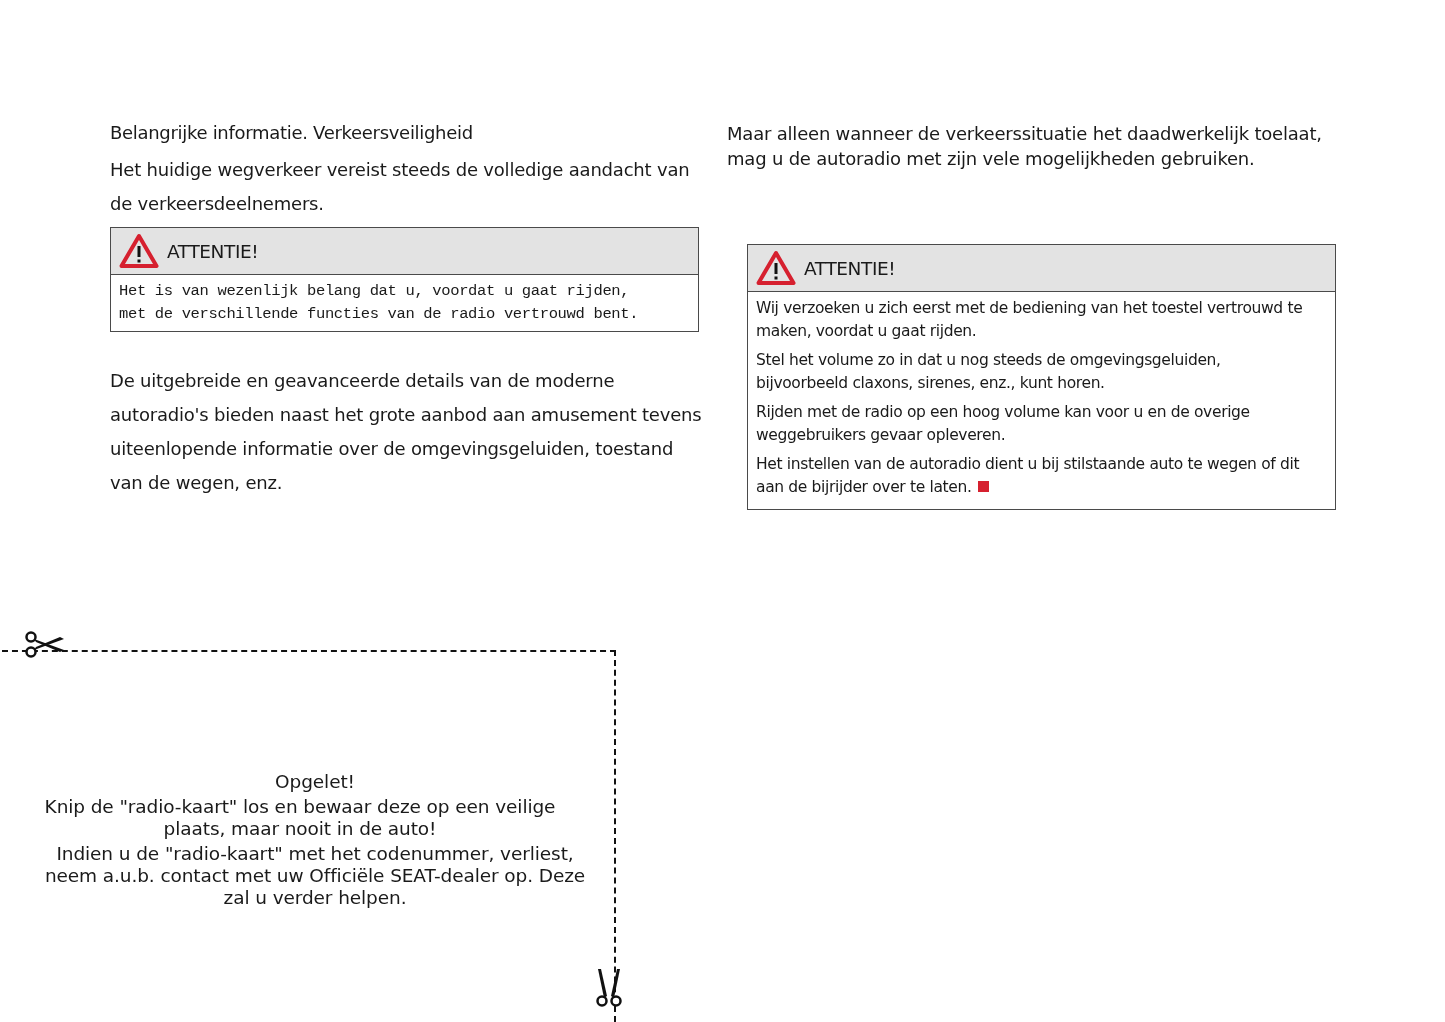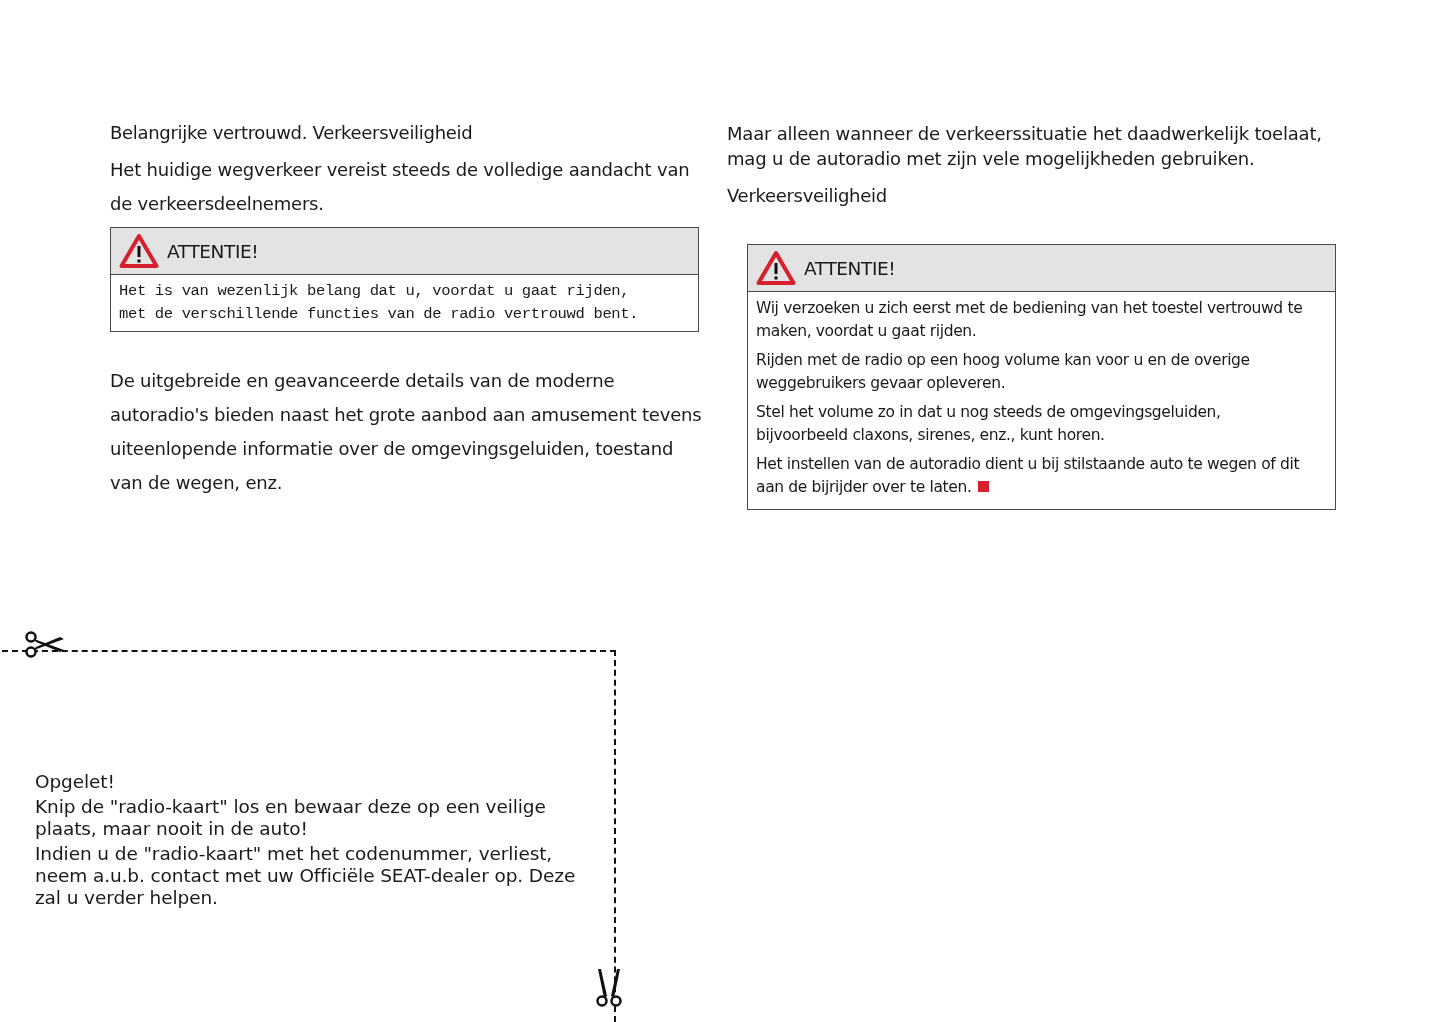--- a/index.html
+++ b/index.html
@@ -47,21 +47,21 @@
   }
   .card-text p {
     margin: 0; font-size: 18.5px; line-height: 22px; letter-spacing: -0.1px; color: #1a1a1a;
   }
   .card-text p + p { margin-top: 3px; }
 </style>
 </head>
 <body>
 
 <div class="abs" style="left:110px; top:121px; width:590px;">
-  <h2 class="heading">Belangrijke vertrouwd. Verkeersveiligheid</h2>
+  <h2 class="heading">Belangrijke informatie. Verkeersveiligheid</h2>
   <p class="body-text" style="margin-top:8px; width:580px;">Het huidige wegverkeer vereist steeds de volledige aandacht van de verkeersdeelnemers.</p>
 </div>
 
 <div class="abs warn-box" style="left:110px; top:227px; width:589px; height:105px;">
   <div class="warn-head">
     <svg class="tri" viewBox="0 0 40 36">
       <path d="M20 3 L37.5 33 L2.5 33 Z" fill="none" stroke="#d6202f" stroke-width="4" stroke-linejoin="round"></path>
       <rect x="18.5" y="13" width="3" height="11" fill="#111"></rect>
       <rect x="18.5" y="26.5" width="3" height="3" fill="#111"></rect>
     </svg>
@@ -69,36 +69,35 @@
   </div>
   <div class="warn-body">
     <p style="width:520px;font-family:Liberation Mono, monospace;">Het is van wezenlijk belang dat u, voordat u gaat rijden, met de verschillende functies van de radio vertrouwd bent.</p>
   </div>
 </div>
 
 <p class="abs body-text" style="left:110px; top:364px; width:592px;">De uitgebreide en geavanceerde details van de moderne autoradio's bieden naast het grote aanbod aan amusement tevens uiteenlopende informatie over de omgevingsgeluiden, toestand van de wegen, enz.</p>
 
 <div class="abs" style="left:727px; top:121px; width:600px;">
   <p class="body-text" style="width:600px; line-height:25px;">Maar alleen wanneer de verkeerssituatie het daadwerkelijk toelaat, mag u de autoradio met zijn vele mogelijkheden gebruiken.</p>
-  <h2 class="heading" style="margin-top:13px;">Verkeersveiligheid</h2>
 </div>
 
 <div class="abs warn-box" style="left:747px; top:244px; width:589px; height:266px;">
   <div class="warn-head">
     <svg class="tri" viewBox="0 0 40 36">
       <path d="M20 3 L37.5 33 L2.5 33 Z" fill="none" stroke="#d6202f" stroke-width="4" stroke-linejoin="round"></path>
       <rect x="18.5" y="13" width="3" height="11" fill="#111"></rect>
       <rect x="18.5" y="26.5" width="3" height="3" fill="#111"></rect>
     </svg>
     <span class="warn-title">ATTENTIE!</span>
   </div>
   <div class="warn-body" style="width:560px;">
     <p>Wij verzoeken u zich eerst met de bediening van het toestel vertrouwd te maken, voordat u gaat rijden.</p>
+    <p style="width:490px;">Stel het volume zo in dat u nog steeds de omgevingsgeluiden, bijvoorbeeld claxons, sirenes, enz., kunt horen.</p>
     <p style="width:520px;">Rijden met de radio op een hoog volume kan voor u en de overige weggebruikers gevaar opleveren.</p>
-    <p style="width:490px;">Stel het volume zo in dat u nog steeds de omgevingsgeluiden, bijvoorbeeld claxons, sirenes, enz., kunt horen.</p>
     <p><span>Het instellen van de autoradio dient u bij stilstaande auto te wegen of dit aan de bijrijder over te laten.</span><span class="end-mark"></span></p>
   </div>
 </div>
 
 <div class="abs dash-h" style="left:2px; top:650px; width:614px;"></div>
 <div class="abs dash-v" style="left:614px; top:650px; height:372px;"></div>
 
 <svg class="abs" style="left:22px; top:630px;" width="44" height="30" viewBox="0 0 44 30">
   <circle cx="9" cy="7" r="4.5" fill="#fff" stroke="#111" stroke-width="2.5"></circle>
   <circle cx="9" cy="22" r="4.5" fill="#fff" stroke="#111" stroke-width="2.5"></circle>
@@ -106,17 +105,17 @@
   <path d="M12 20 L42 9 L38 7 L14 17 Z" fill="#111"></path>
 </svg>
 
 <svg class="abs" style="left:594px; top:966px;" width="30" height="44" viewBox="0 0 30 44">
   <circle cx="8" cy="35" r="4.5" fill="#fff" stroke="#111" stroke-width="2.5"></circle>
   <circle cx="22" cy="35" r="4.5" fill="#fff" stroke="#111" stroke-width="2.5"></circle>
   <path d="M10 32 L4 3 L7 3 L13 30 Z" fill="#111"></path>
   <path d="M20 32 L26 3 L23 3 L17 30 Z" fill="#111"></path>
 </svg>
 
-<div class="abs card-text" style="left:35px; top:771px; width:560px;">
+<div class="abs card-text" style="left:35px; top:771px; width:560px;text-align:center;">
   <p>Opgelet!</p>
   <p style="width:530px;">Knip de "radio-kaart" los en bewaar deze op een veilige plaats, maar nooit in de auto!</p>
   <p>Indien u de "radio-kaart" met het codenummer, verliest, neem a.u.b. contact met uw Officiële SEAT-dealer op. Deze zal u verder helpen.</p>
 </div>
 
 </body></html>

